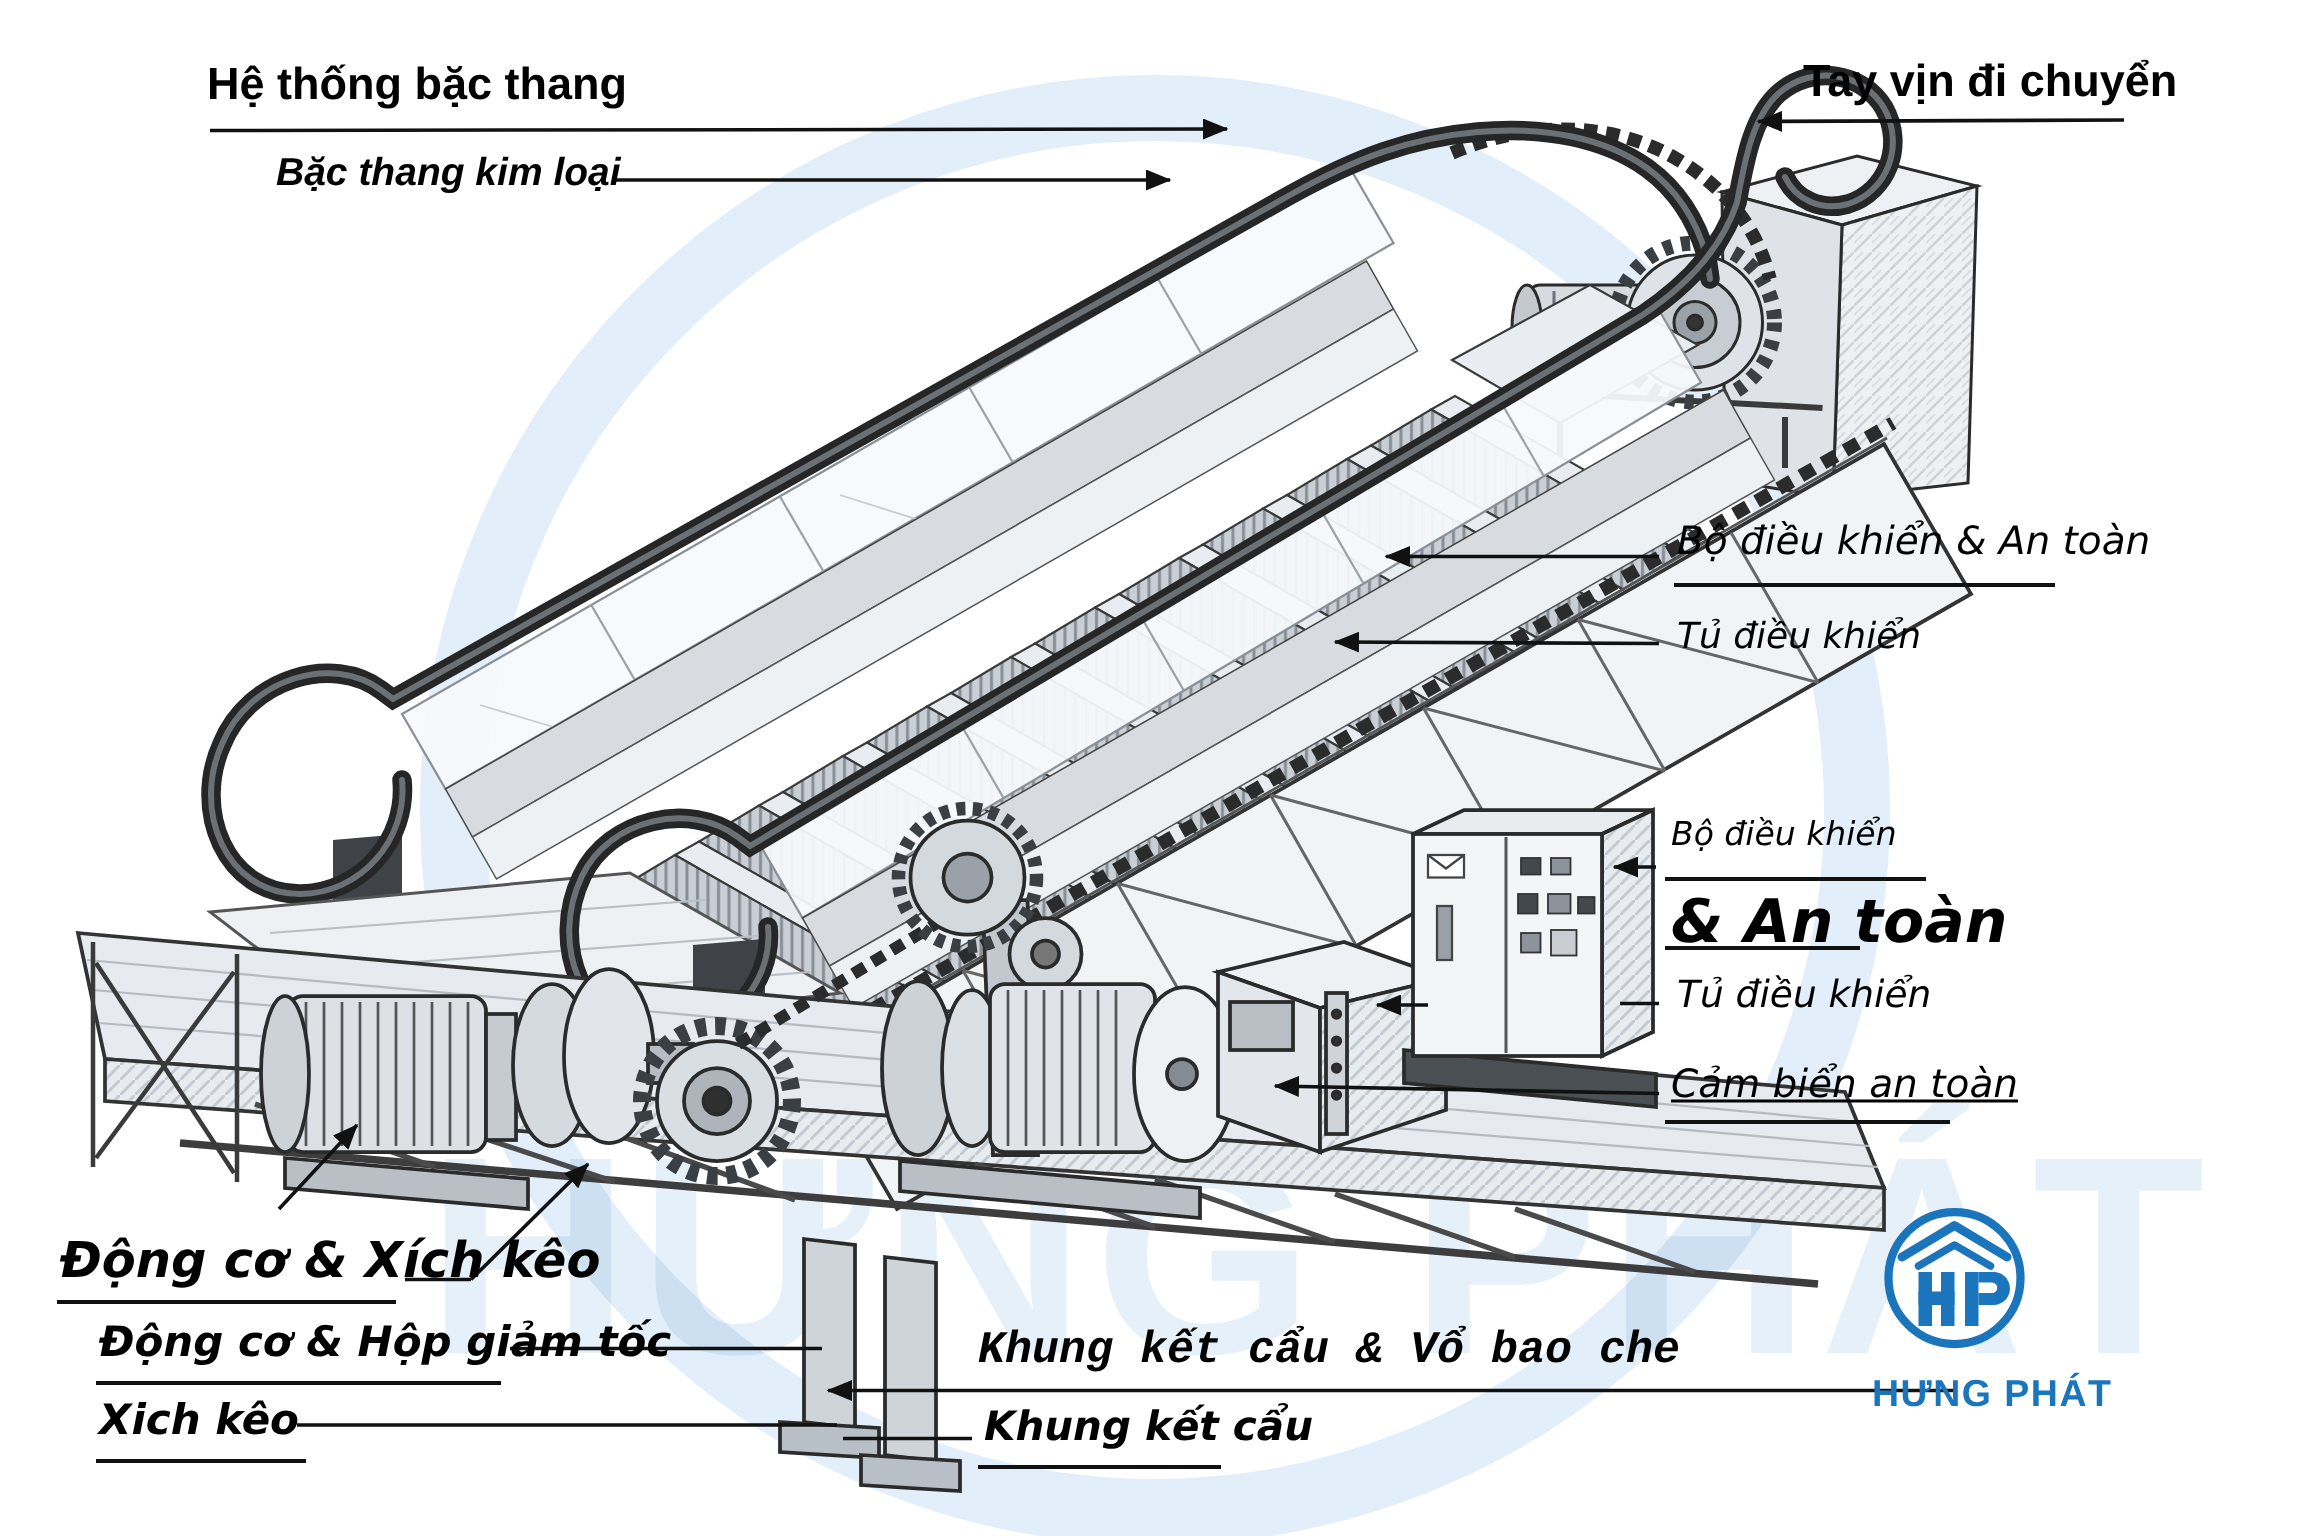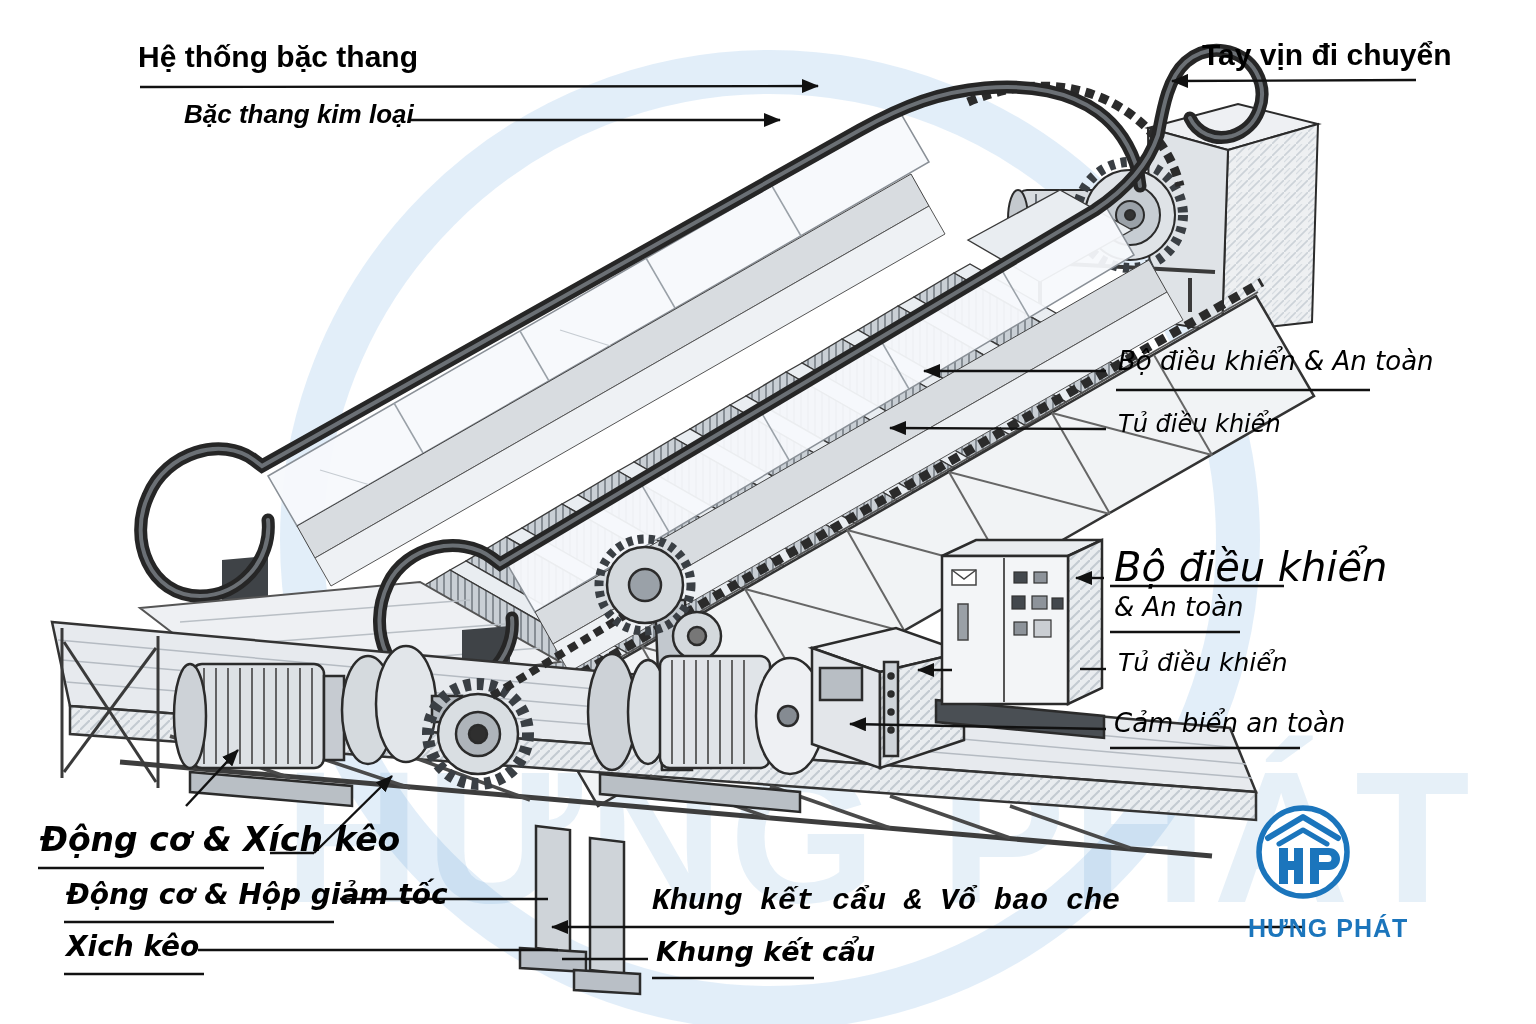--- a/index.html
+++ b/index.html
@@ -315,24 +315,24 @@
       <line x1="652" y1="978" x2="814" y2="978"></line>
     </g>
   </g>
 </svg>
 
 <div class="lbl f-title" style="left:138px;top:40px;">Hệ thống bặc thang</div>
 <div class="lbl f-ital" style="left:184px;top:99px;">Bặc thang kim loại</div>
 <div class="lbl f-hand" style="left:1118px;top:346px;">Bộ điều khiển &amp; An toàn</div>
 <div class="lbl f-title" style="left:1202px;top:38px;">Tay vịn đi chuyển</div>
 <div class="lbl f-hand" style="left:1118px;top:410px;font-size:24px;">Tủ điều khiển</div>
-<div class="lbl f-hand" style="left:1114px;top:544px;font-size:40px;">Bộ điều khiển</div>
-<div class="lbl f-hand" style="left:1114px;top:592px;font-size:26px;">&amp; An toàn</div>
+<div class="lbl f-hand" style="left:1114px;top:544px;font-size:22px;">Bộ điều khiển</div>
+<div class="lbl f-hand" style="left:1114px;top:592px;font-size:40px;font-weight:bold;">&amp; An toàn</div>
 <div class="lbl f-hand" style="left:1118px;top:648px;font-size:25px;">Tủ điều khiển</div>
-<div class="lbl f-hand" style="left:1114px;top:708px;">Cảm biển an toàn</div>
+<div class="lbl f-hand" style="left:1114px;top:708px;text-decoration:underline;">Cảm biển an toàn</div>
 <div class="lbl f-hand-b" style="left:40px;top:820px;font-size:33px;">Động cơ &amp; Xích kêo</div>
 <div class="lbl f-hand-b" style="left:66px;top:878px;font-size:28px;">Động cơ &amp; Hộp giảm tốc</div>
 <div class="lbl f-hand-b" style="left:66px;top:930px;font-size:28px;font-style:italic;">Xich kêo</div>
 <div class="lbl f-hand-b" style="left:652px;top:884px;font-family:Liberation Mono, monospace;">Khung kết cẩu &amp; Vổ bao che</div>
 <div class="lbl f-hand-b" style="left:656px;top:936px;font-size:27px;font-style:italic;">Khung kết cẩu</div>
 
 <div id="logo">
   <svg width="110" height="104" viewBox="0 0 110 104">
     <circle cx="55" cy="50" r="44" fill="#ffffff" stroke="#1b75bc" stroke-width="5.5"></circle>
     <path d="M 20 36 L 55 15 L 90 36" fill="none" stroke="#1b75bc" stroke-width="6" stroke-linecap="round" stroke-linejoin="round"></path>

